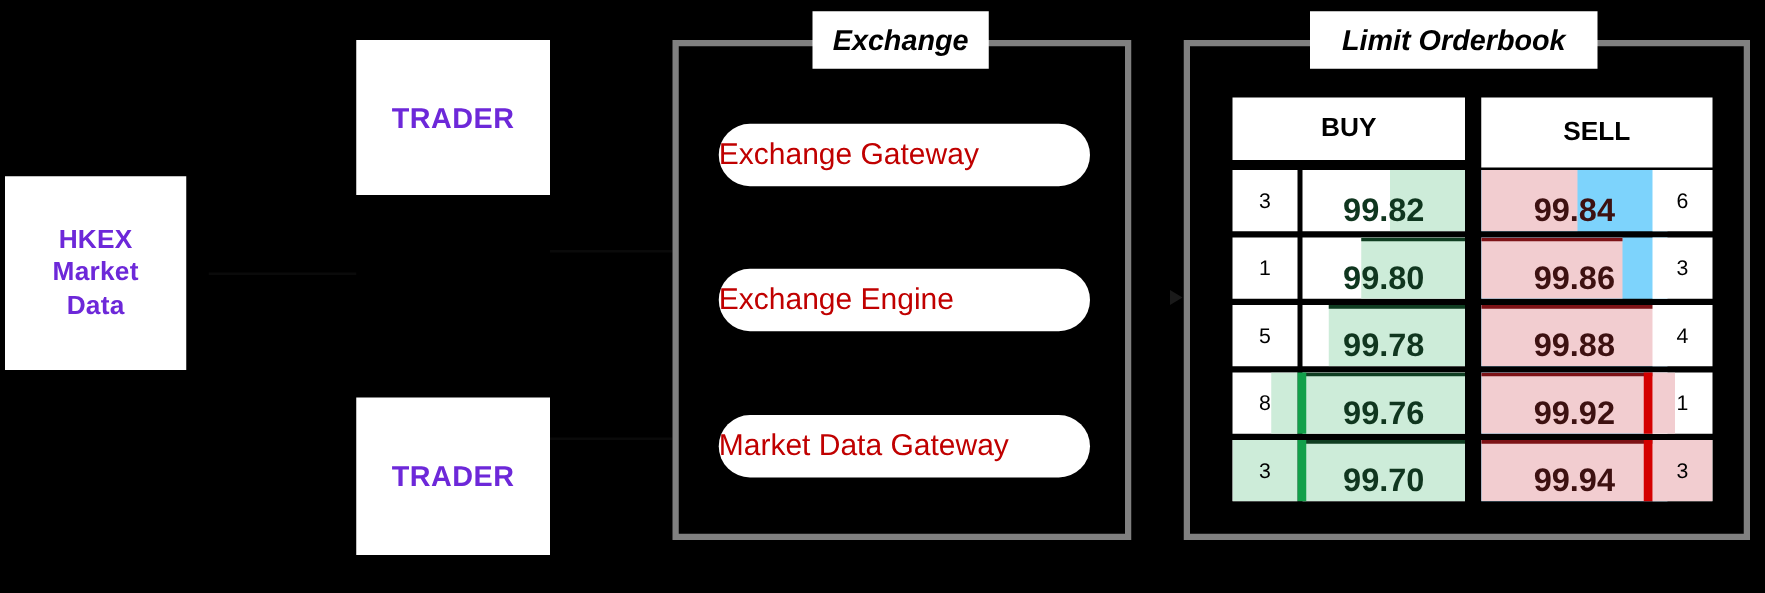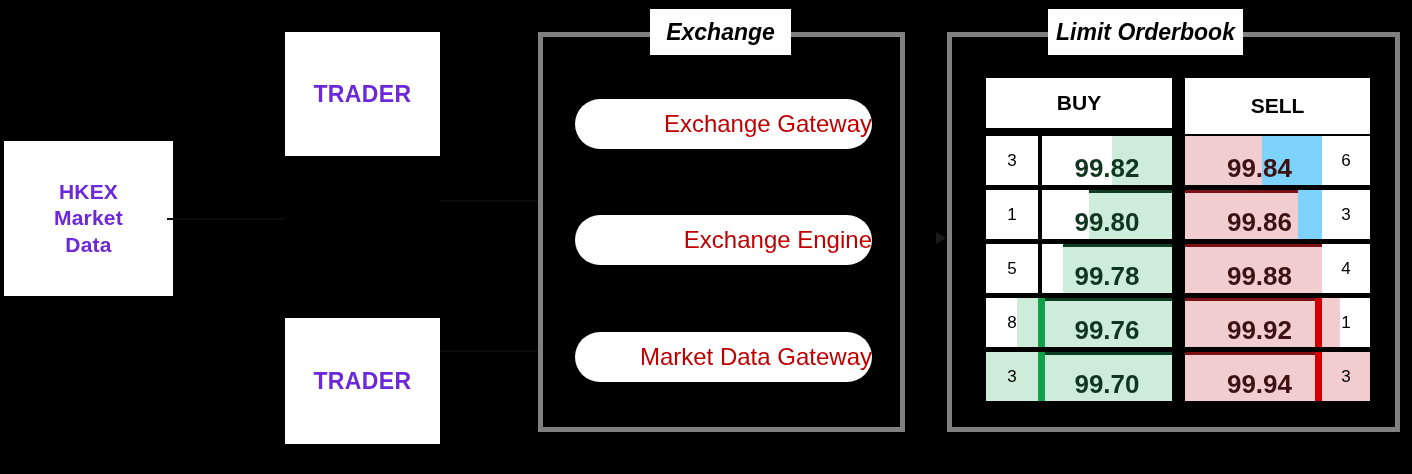--- a/index.html
+++ b/index.html
@@ -5,37 +5,37 @@
   html,body{margin:0;padding:0;background:#000;}
   body{width:1412px;height:474px;position:relative;overflow:hidden;
        font-family:"Liberation Sans", sans-serif;}
   .canvas{position:absolute;inset:0;width:1412px;height:474px;background:#000000;}
 
   
   .wbox{position:absolute;background:#ffffff;color:#6d28d9;display:flex;
         align-items:center;justify-content:center;text-align:center;
         font-weight:bold;line-height:1.25;}
 
-  #hkex-box{left:4px;top:141px;width:169px;height:155px;font-size:21px;letter-spacing:.2px;}
+  #hkex-box{left:4px;top:141px;width:145px;height:155px;font-size:21px;letter-spacing:.2px;}
   #trader-box-1{left:285px;top:32px;width:155px;height:124px;font-size:23px;letter-spacing:.4px;}
   #trader-box-2{left:285px;top:318px;width:155px;height:126px;font-size:23px;letter-spacing:.4px;}
 
   
   .panel{position:absolute;border:5px solid #808080;background:transparent;}
   #exchange-panel{left:538px;top:32px;width:367px;height:400px;box-sizing:border-box;}
   #orderbook-panel{left:947px;top:32px;width:453px;height:400px;box-sizing:border-box;}
 
   .panel-title{position:absolute;background:#ffffff;color:#000000;font-weight:bold;
                display:flex;align-items:center;justify-content:center;font-style:italic;}
   #exchange-title{left:650px;top:9px;width:141px;height:46px;font-size:23px;}
-  #orderbook-title{left:1048px;top:9px;width:195px;height:46px;font-size:23px;}
+  #orderbook-title{left:1048px;top:9px;width:230px;height:46px;font-size:23px;}
 
   
   .exbox{position:absolute;background:#ffffff;color:#C00000;font-size:24px;
-         display:flex;align-items:center;justify-content:flex-end;text-align:center;border-radius:25px;}
+         display:flex;align-items:center;justify-content:flex-start;text-align:center;border-radius:25px;}
   #exchange-gateway{left:575px;top:99px;width:297px;height:50px;}
   #exchange-engine{left:575px;top:215px;width:297px;height:50px;}
   #market-data-gateway{left:575px;top:332px;width:297px;height:50px;}
 
   
   .ob-head{position:absolute;background:#ffffff;color:#000;font-weight:bold;font-size:21px;
            display:flex;align-items:center;justify-content:center;}
   #buy-head{left:986px;top:78px;width:186px;height:50px;}
   #sell-head{left:1185px;top:78px;width:185px;height:56px;}
 

